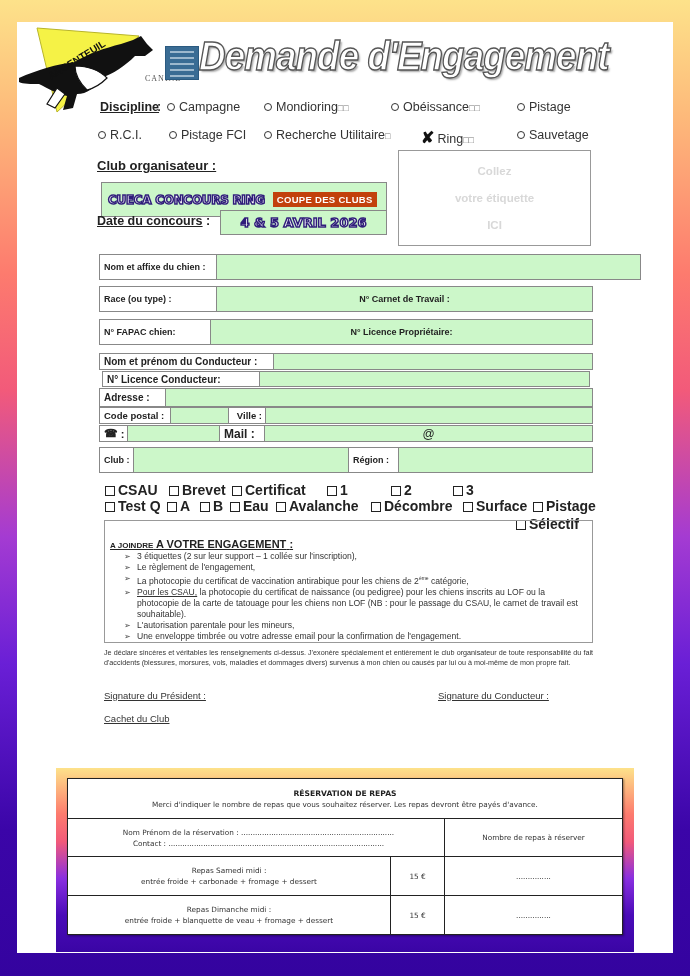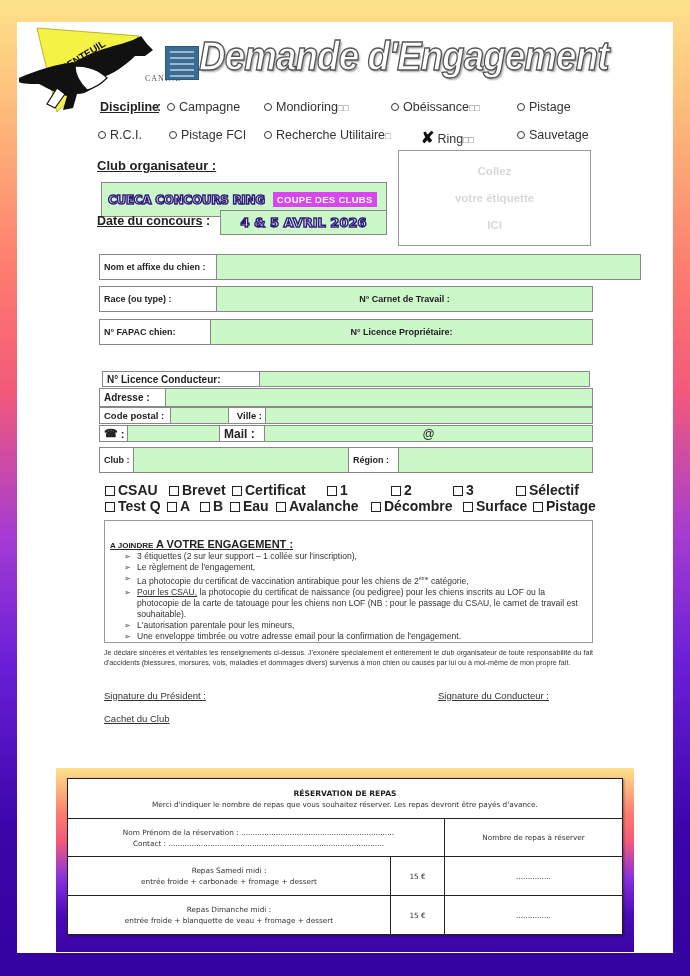--- a/index.html
+++ b/index.html
@@ -35,21 +35,21 @@
   .radio-ic { display: inline-block; width: 8px; height: 8px; border: 1.5px solid #333; border-radius: 50%; margin-right: 4px; vertical-align: 0px; }
   .sq-ic { font-size: 9px; color: #777; }
   .x-ic { font-weight: bold; font-size: 16px; color: #111; margin-right: 3px; }
 
   .section-label { position:absolute; font-weight:bold; font-size:13px; text-decoration:underline; color:#222; }
   .club-box {
     position:absolute; left:84px; top:160px; width:286px; height:35px;
     background:#ccf7c9; border:1px solid #888; display:flex; align-items:center; padding-left:6px; gap:8px;
   }
   .club-name { font-family:"DejaVu Sans",sans-serif; font-weight:bold; font-size:12px; color:#fff; -webkit-text-stroke:1.5px #2f1d7a; letter-spacing:-0.3px; }
-  .club-badge { background:#d946ef; color:#fff; font-weight:bold; font-size:9.5px; padding:2px 4px; letter-spacing:.3px; }
+  .club-badge { background:#c2410c; color:#fff; font-weight:bold; font-size:9.5px; padding:2px 4px; letter-spacing:.3px; }
   .date-box {
     position:absolute; left:203px; top:188px; width:167px; height:25px;
     background:#ccf7c9; border:1px solid #888; display:flex; align-items:center; justify-content:center;
   }
   .date-val { font-family:"DejaVu Sans",sans-serif; font-weight:bold; font-size:13px; color:#fff; -webkit-text-stroke:1.5px #2f1d7a; }
   .sticker {
     position:absolute; left:381px; top:128px; width:193px; height:96px;
     border:1.5px solid #999; display:flex; flex-direction:column; justify-content:space-around; align-items:center;
     font-weight:bold; font-size:11.5px; color:#d8d8d8; padding:6px 0;
   }
@@ -159,20 +159,24 @@
         <span>N° Carnet de Travail :</span>
       </div>
   </div>
   <div class="frow" style="left:82px;top:297px;width:494px;">
     <div class="lab" style="width:111px;">N° FAPAC chien:</div>
     <div class="fld">
         <span>N° Licence Propriétaire:</span>
       </div>
   </div>
 
+  <div class="frow tight" style="left:82px;top:331px;width:494px;">
+    <div class="lab" style="width:174px;">Nom et prénom du Conducteur :</div>
+    <div class="fld"></div>
+  </div>
   <div class="frow tight" style="left:85px;top:349px;width:488px;height:16px;">
     <div class="lab" style="width:157px;">N° Licence  Conducteur:</div>
     <div class="fld"></div>
   </div>
   <div class="frow tight" style="left:82px;top:366px;width:494px;height:19px;">
     <div class="lab" style="width:66px;">Adresse :</div>
     <div class="fld"></div>
   </div>
   <div class="frow tight" style="left:82px;top:385px;width:494px;">
     <div class="lab" style="width:71px;font-size:9.5px;">Code postal :</div>
@@ -195,21 +199,21 @@
     <div class="fld"></div>
   </div>
 
   <div class="checks" style="top:460px;">
     <span style="left:0;"><i class="box-ic"></i><b>CSAU</b></span>
     <span style="left:64px;"><i class="box-ic"></i><b>Brevet</b></span>
     <span style="left:127px;"><i class="box-ic"></i><b>Certificat</b></span>
     <span style="left:222px;"><i class="box-ic"></i><b>1</b></span>
     <span style="left:286px;"><i class="box-ic"></i><b>2</b></span>
     <span style="left:348px;"><i class="box-ic"></i><b>3</b></span>
-    <span style="left:411px;"><i class="box-ic"></i><b>Sélectif</b></span>
+    <span style="left:411px;margin-top:34px;"><i class="box-ic"></i><b>Sélectif</b></span>
   </div>
   <div class="checks" style="top:476px;">
     <span style="left:0;"><i class="box-ic"></i><b>Test Q</b></span>
     <span style="left:62px;"><i class="box-ic"></i><b>A</b></span>
     <span style="left:95px;"><i class="box-ic"></i><b>B</b></span>
     <span style="left:125px;"><i class="box-ic"></i><b>Eau</b></span>
     <span style="left:171px;"><i class="box-ic"></i><b>Avalanche</b></span>
     <span style="left:266px;"><i class="box-ic"></i><b>Décombre</b></span>
     <span style="left:358px;"><i class="box-ic"></i><b>Surface</b></span>
     <span style="left:428px;"><i class="box-ic"></i><b>Pistage</b></span>

